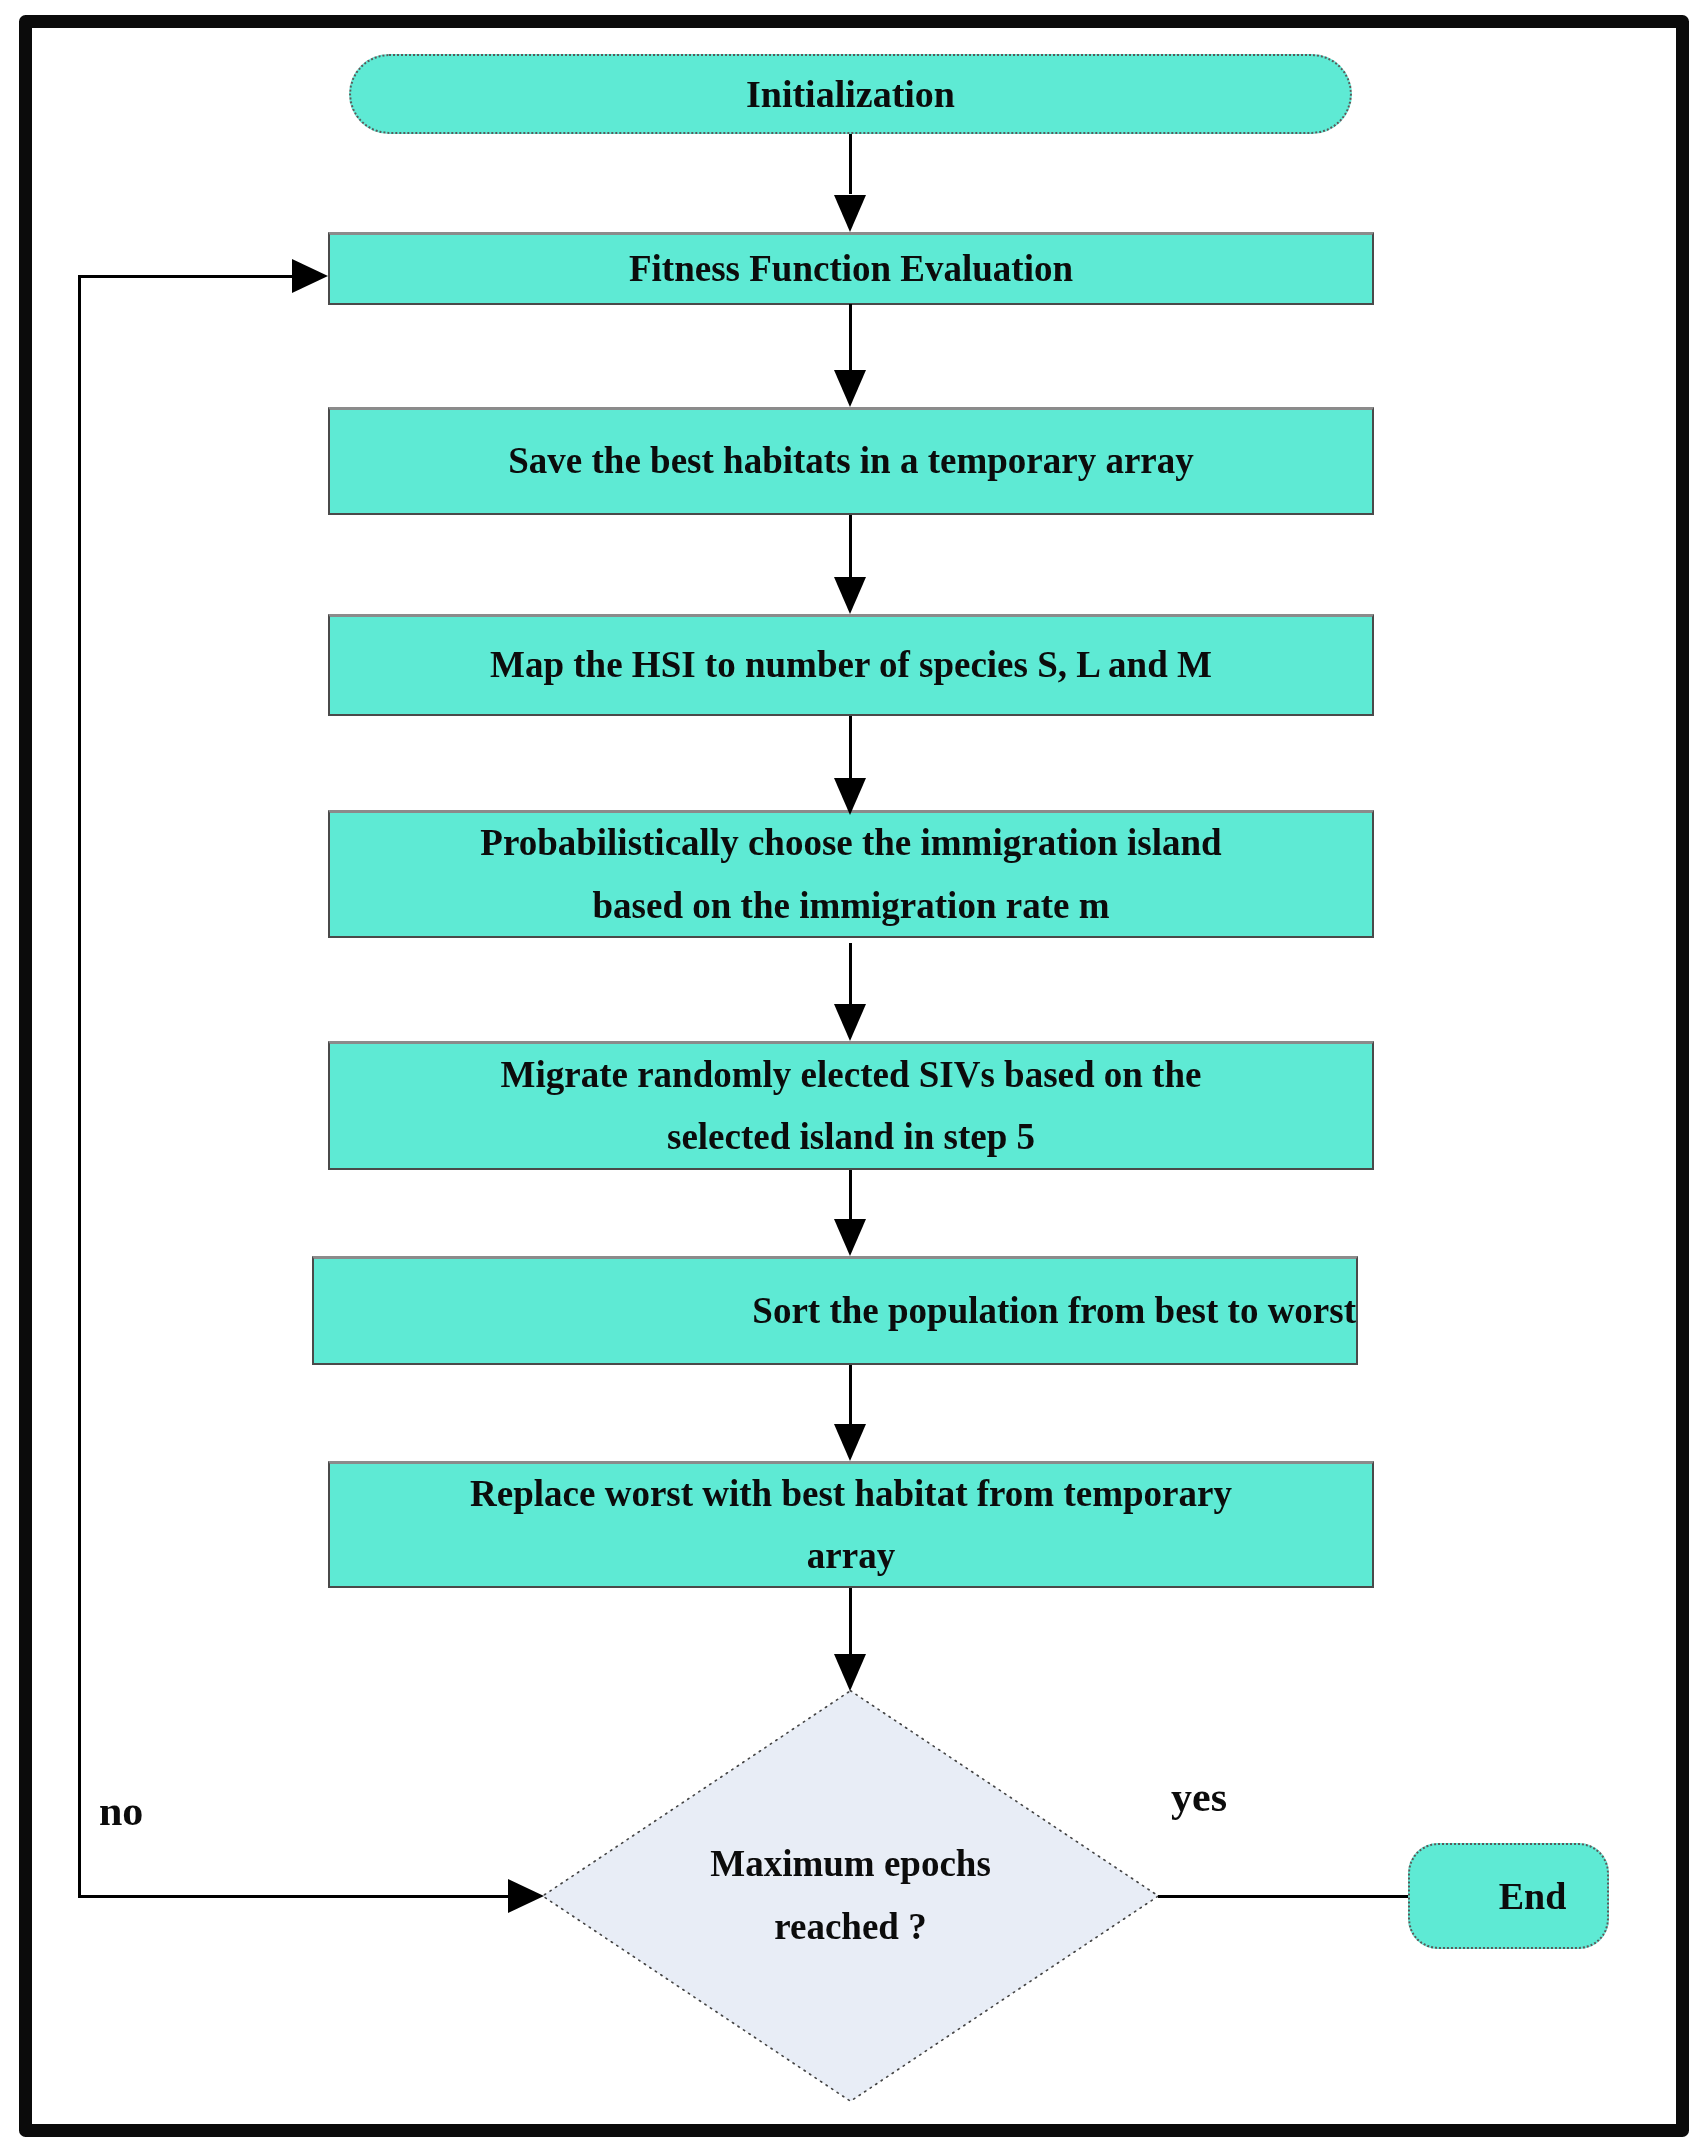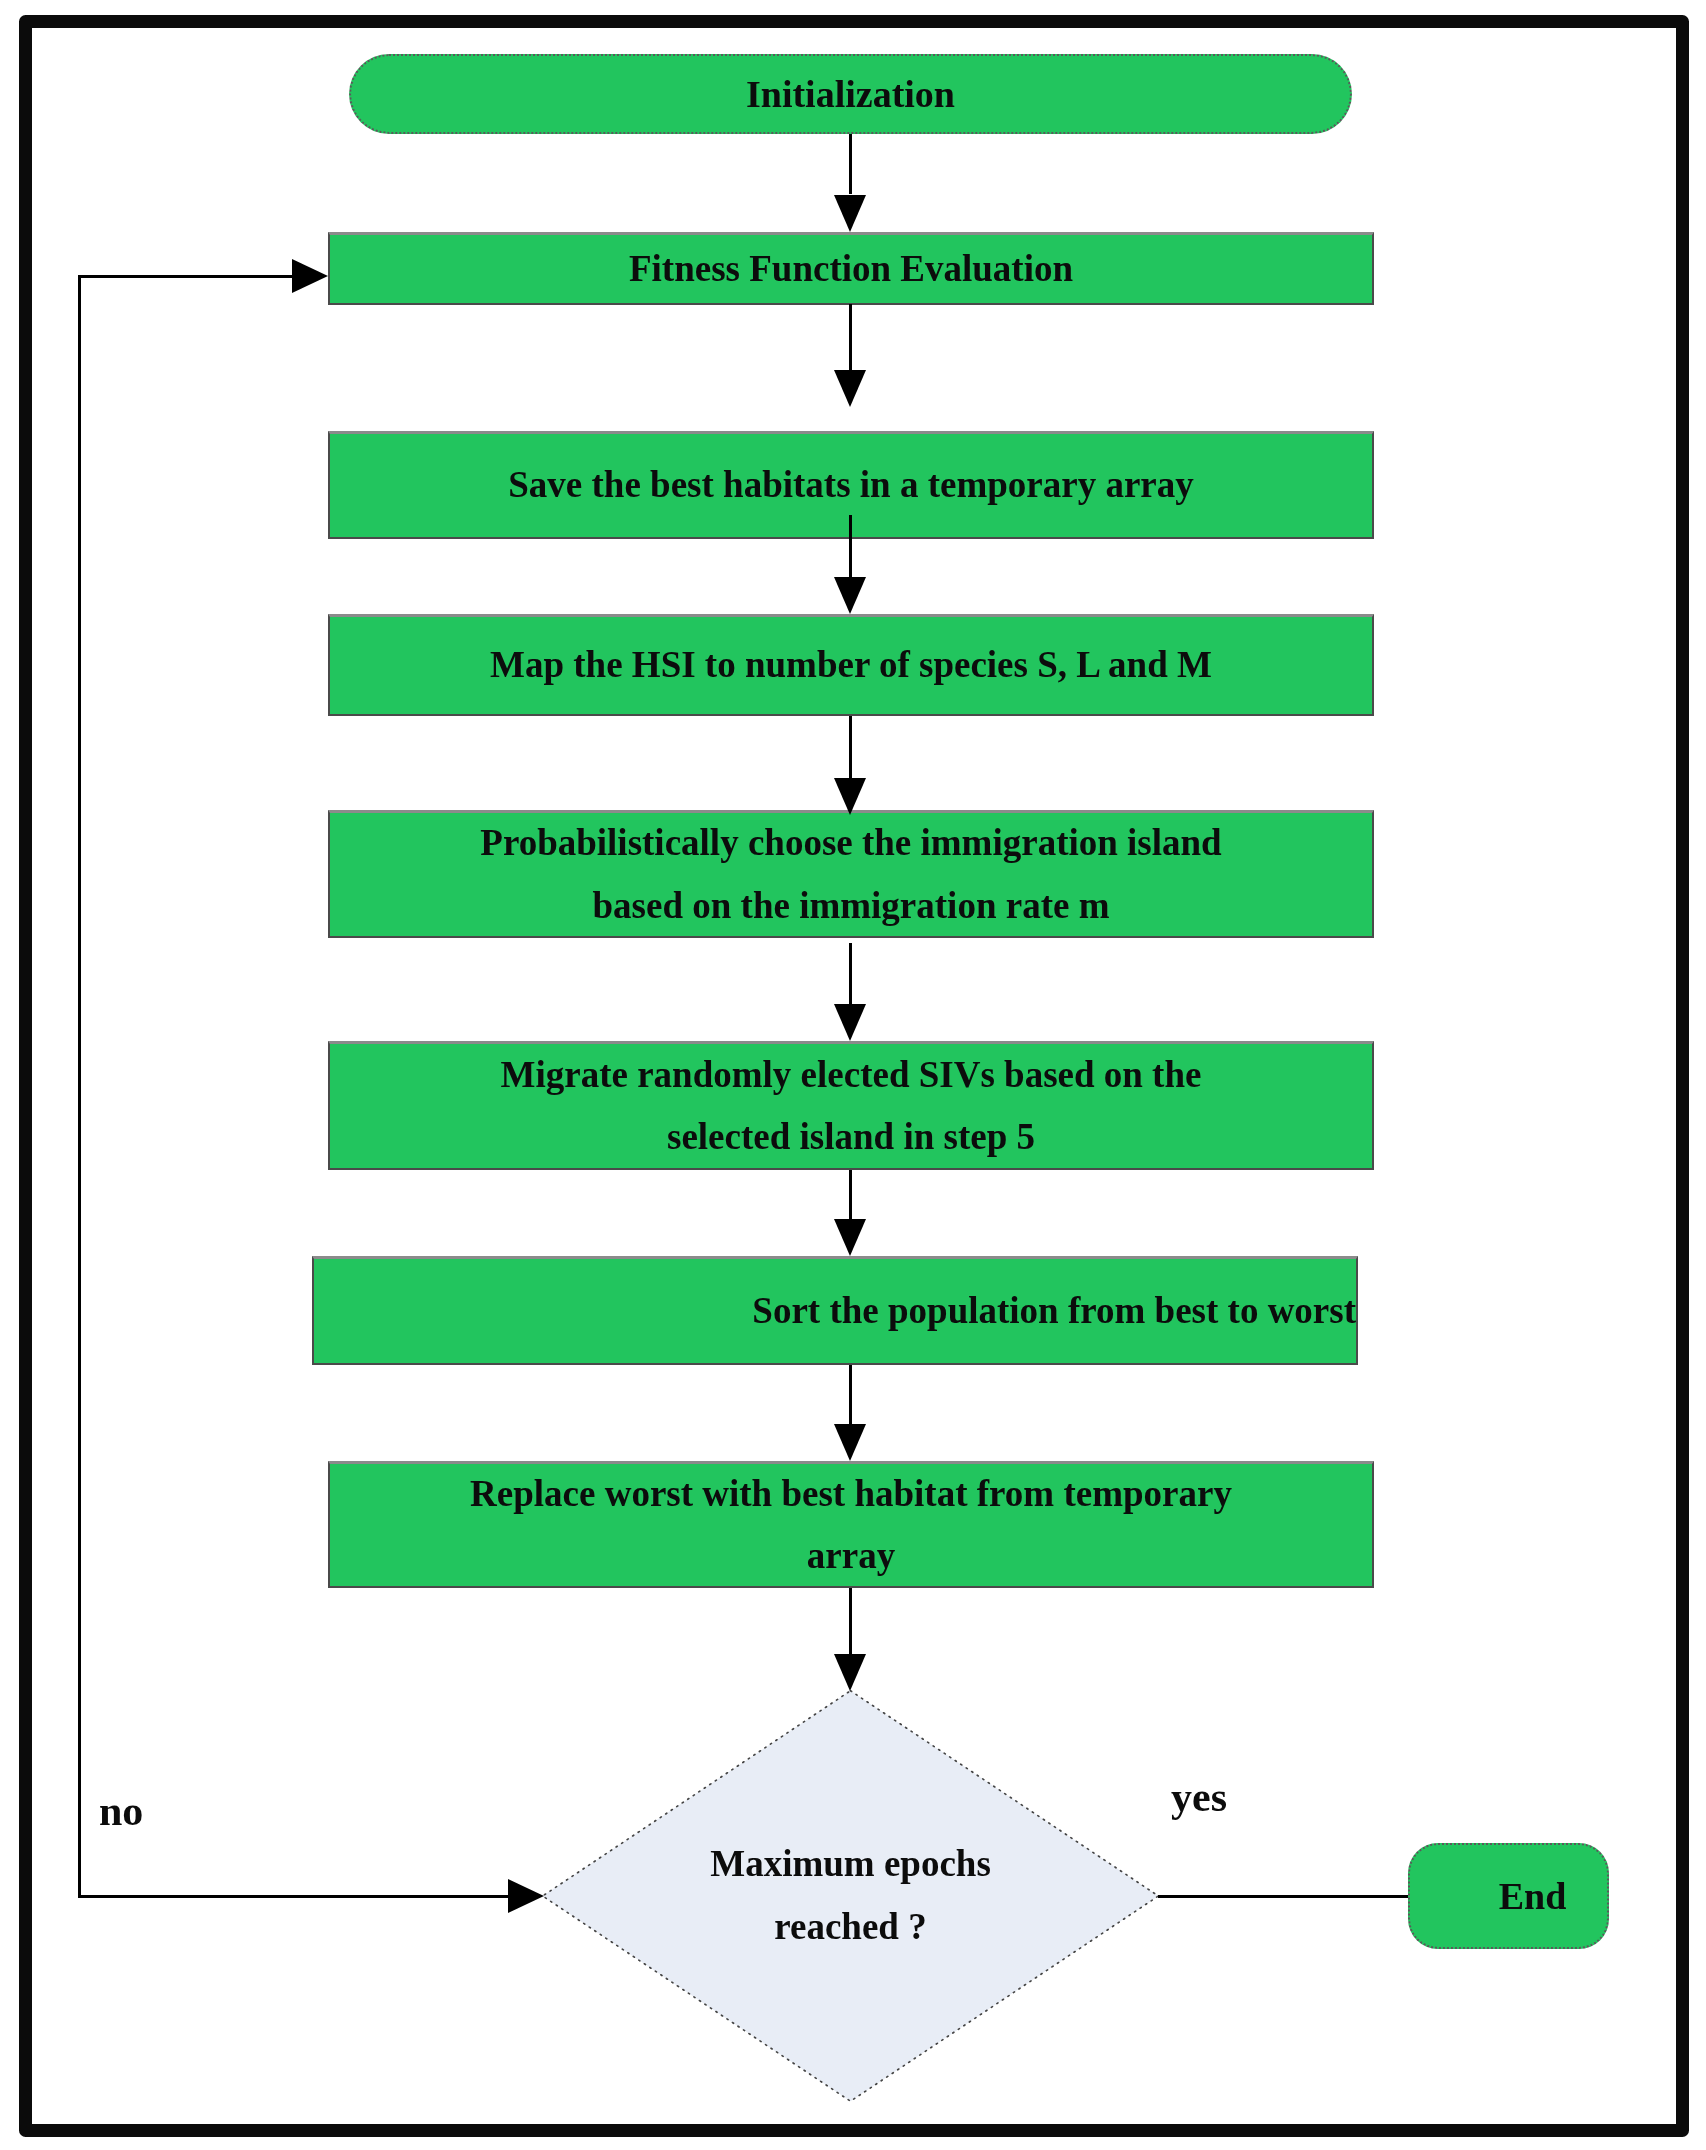--- a/index.html
+++ b/index.html
@@ -1,21 +1,21 @@
 <!DOCTYPE html>
 <html style="font-size:10.6px"><head>
 <meta charset="utf-8">
 <title>Flowchart</title>
 <style>
   html,body{margin:0;padding:0;background:#ffffff;}
   #canvas{position:relative;width:1707px;height:2151px;background:#ffffff;
           font-family:"Liberation Serif","DejaVu Serif",serif;color:#0c0c0c;overflow:hidden;}
   .frame{position:absolute;left:18.5px;top:14.6px;width:1670px;height:2122px;
          border:13.2px solid #0b0b0b;border-radius:6.6px;box-sizing:border-box;}
-  .node{position:absolute;box-sizing:border-box;background:#22c55e;
+  .node{position:absolute;box-sizing:border-box;background:#5eead4;
         display:flex;align-items:center;justify-content:center;text-align:center;
         font-weight:bold;white-space:pre-line;}
   .rect{border:2.6px solid #4a4a4a;border-top:3.3px solid #8b8b8b;font-size:37px;line-height:1.68;}
   .stadium{border:2px dotted #5a5a5a;border-radius:46px;font-size:38px;}
   .endnode{border:2px dotted #5a5a5a;border-radius:30px;font-size:38px;}
   .vline{position:absolute;width:2.6px;background:#000;}
   .hline{position:absolute;height:3.3px;background:#000;}
   .head-down{position:absolute;width:0;height:0;
              border-left:16px solid transparent;border-right:16px solid transparent;
              border-top:37px solid #000;}
@@ -35,21 +35,21 @@
   <div class="frame"></div>
 
   <div class="node stadium" style="left:349px;top:54px;width:1003px;height:80px;">
     <span>Initialization</span>
   </div>
 
   <div class="node rect" style="left:328px;top:232px;width:1046px;height:73px;">
     <span>Fitness Function Evaluation</span>
   </div>
 
-  <div class="node rect" style="left:328px;top:407px;width:1046px;height:108px;margin-top:24px;">
+  <div class="node rect" style="left:328px;top:407px;width:1046px;height:108px;">
     <span>Save the best habitats in a temporary array</span>
   </div>
 
   <div class="node rect" style="left:328px;top:614px;width:1046px;height:102px;">
     <span>Map the HSI to number of species S, L and M</span>
   </div>
 
   <div class="node rect" style="left:328px;top:810px;width:1046px;height:128px;">
     <span>Probabilistically choose the immigration island
 based on the immigration rate m</span>

